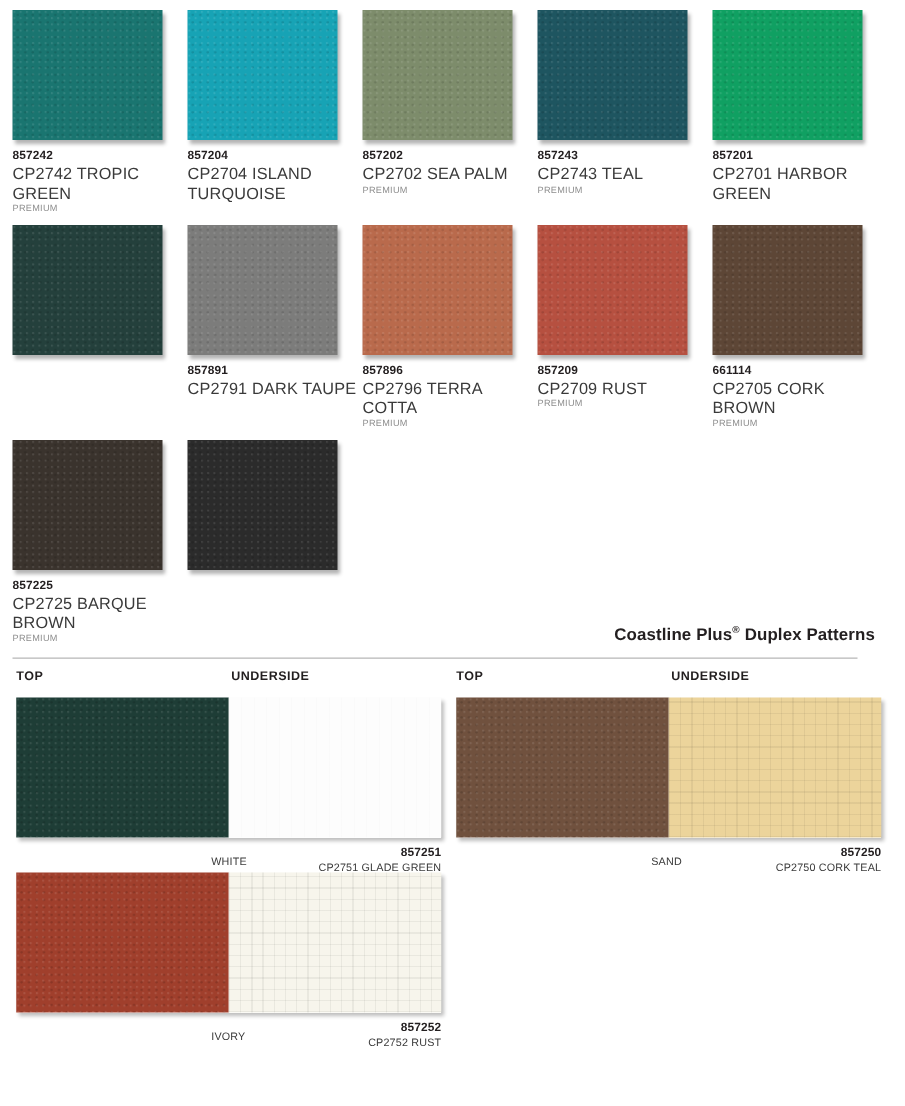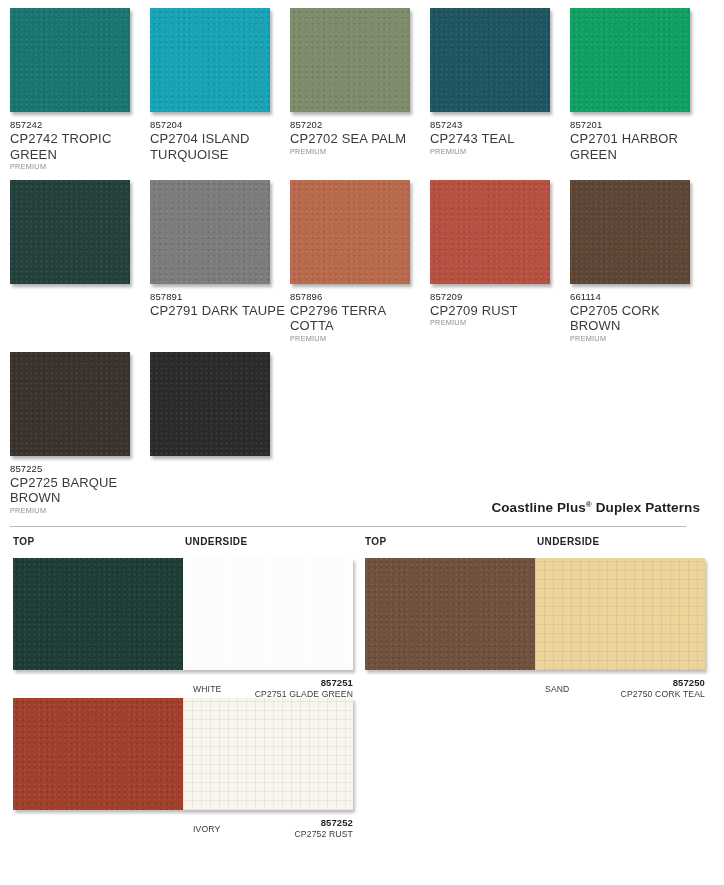--- a/index.html
+++ b/index.html
@@ -57,21 +57,21 @@
     background-size: 5px 5px, 6px 6px;
     opacity: 0.95;
     pointer-events: none;
   }
   .swatch-labels {
     padding-top: 7px;
     line-height: 1.18;
   }
   .swatch-code {
     font-size: 9.5px;
-    font-weight: normal;
+    font-weight: bold;
     letter-spacing: 0.1px;
     color: #231f20;
   }
   .swatch-name {
     font-size: 13px;
     color: #3a3a3a;
     letter-spacing: 0.15px;
     padding-top: 1px;
   }
   .swatch-premium {
@@ -193,21 +193,21 @@
     letter-spacing: 0.1px;
   }
   .duplex-name {
     font-size: 8.6px;
     color: #3a3a3a;
     letter-spacing: 0.15px;
     padding-top: 1px;
   }
   .duplex-underside-label {
     position: absolute;
-    left: 180px;
+    left: 156px;
     top: 14px;
     font-size: 8.6px;
     color: #3a3a3a;
     letter-spacing: 0.15px;
   }
 </style>
 </head>
 <body>
 
 <div class="page">

